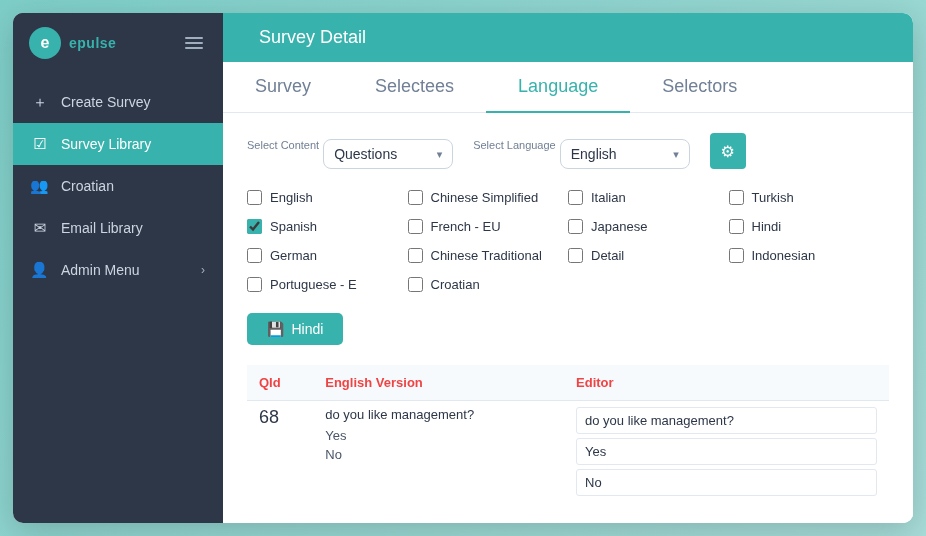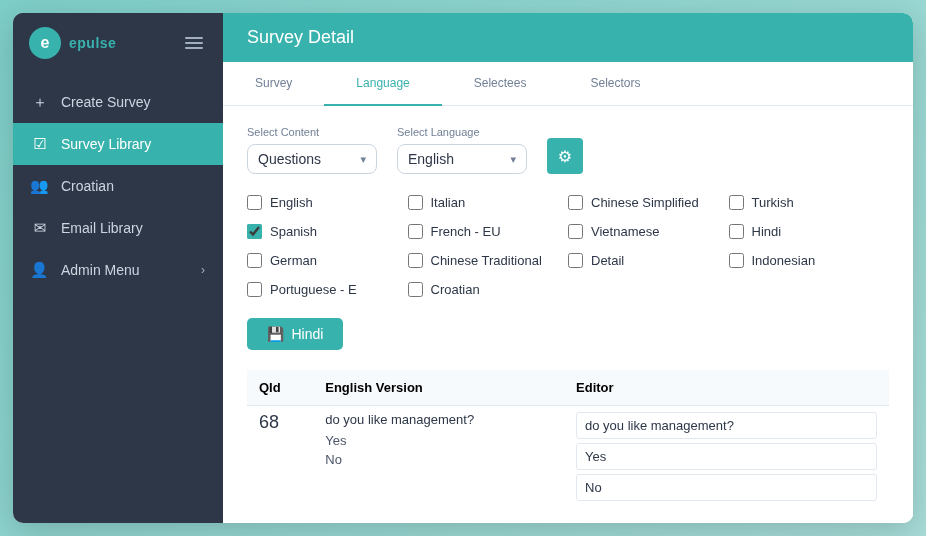--- a/index.html
+++ b/index.html
@@ -109,38 +109,38 @@
     
     .main-content {
       flex: 1;
       display: flex;
       flex-direction: column;
       overflow: hidden;
       background: #fff;
     }
     .main-header {
       background: #38b2ac;
-      padding: 14px 24px;
+      padding: 14px 36px;
       display: flex;
       align-items: center;
     }
     .main-header-title {
       color: #fff;
       font-size: 18px;
       font-weight: 500;
     }
     
     .tabs-bar {
       display: flex;
       border-bottom: 1px solid #e2e8f0;
       background: #fff;
     }
     .tab {
       padding: 14px 32px;
-      font-size: 12px;
+      font-size: 18px;
       color: #718096;
       cursor: pointer;
       border-bottom: 2px solid transparent;
       margin-bottom: -1px;
       white-space: nowrap;
     }
     .tab.active {
       color: #38b2ac;
       border-bottom: 2px solid #38b2ac;
       font-weight: 500;
@@ -154,21 +154,20 @@
     }
     
     .select-row {
       display: flex;
       align-items: flex-end;
       gap: 20px;
       margin-bottom: 18px;
     }
     .select-group {
       display: flex;
-      flex-direction: column;
       gap: 4px;
     }
     .select-label {
       font-size: 11px;
       color: #718096;
       margin-bottom: 2px;
     }
     .select-control {
       display: flex;
       align-items: center;
@@ -242,21 +241,21 @@
       border-collapse: collapse;
       font-size: 13px;
     }
     .data-table thead tr {
       background: #f7fafc;
       border-bottom: 1px solid #e2e8f0;
     }
     .data-table th {
       padding: 10px 12px;
       text-align: left;
-      color: #000000;
+      color: #ef4444;
       font-weight: 600;
       font-size: 13px;
     }
     .data-table td {
       padding: 6px 12px;
       color: #2d3748;
       vertical-align: top;
     }
     .data-table tr:not(:last-child) td {
       border-bottom: none;
@@ -320,22 +319,22 @@
     </nav>
   </div>
 
   <div class="main-content">
     <div class="main-header">
       <span class="main-header-title">Survey Detail</span>
     </div>
 
     <div class="tabs-bar">
       <div class="tab">Survey</div>
+      <div class="tab">Selectees</div>
       <div class="tab active">Language</div>
-      <div class="tab">Selectees</div>
       <div class="tab">Selectors</div>
     </div>
 
     <div class="content-area">
 
       <div class="select-row">
         <div class="select-group">
           <span class="select-label">Select Content</span>
           <div class="select-control">
             <span>Questions</span>
@@ -355,42 +354,42 @@
       </div>
 
       <div class="checkboxes-grid">
 
         <div class="checkbox-item">
           <input type="checkbox" style="">
           <span>English</span>
         </div>
         <div class="checkbox-item">
           <input type="checkbox" style="">
+          <span>Chinese Simplified</span>
+        </div>
+        <div class="checkbox-item">
+          <input type="checkbox" style="">
           <span>Italian</span>
-        </div>
-        <div class="checkbox-item">
-          <input type="checkbox" style="">
-          <span>Chinese Simplified</span>
         </div>
         <div class="checkbox-item">
           <input type="checkbox" style="">
           <span>Turkish</span>
         </div>
 
         <div class="checkbox-item">
           <input type="checkbox" checked="" style="">
           <span>Spanish</span>
         </div>
         <div class="checkbox-item">
           <input type="checkbox" style="">
           <span>French - EU</span>
         </div>
         <div class="checkbox-item">
           <input type="checkbox" style="">
-          <span>Vietnamese</span>
+          <span>Japanese</span>
         </div>
 
         <div class="checkbox-item">
           <input type="checkbox" style="">
           <span>Hindi</span>
         </div>
         <div class="checkbox-item">
           <input type="checkbox" style="">
           <span>German</span>
         </div>

